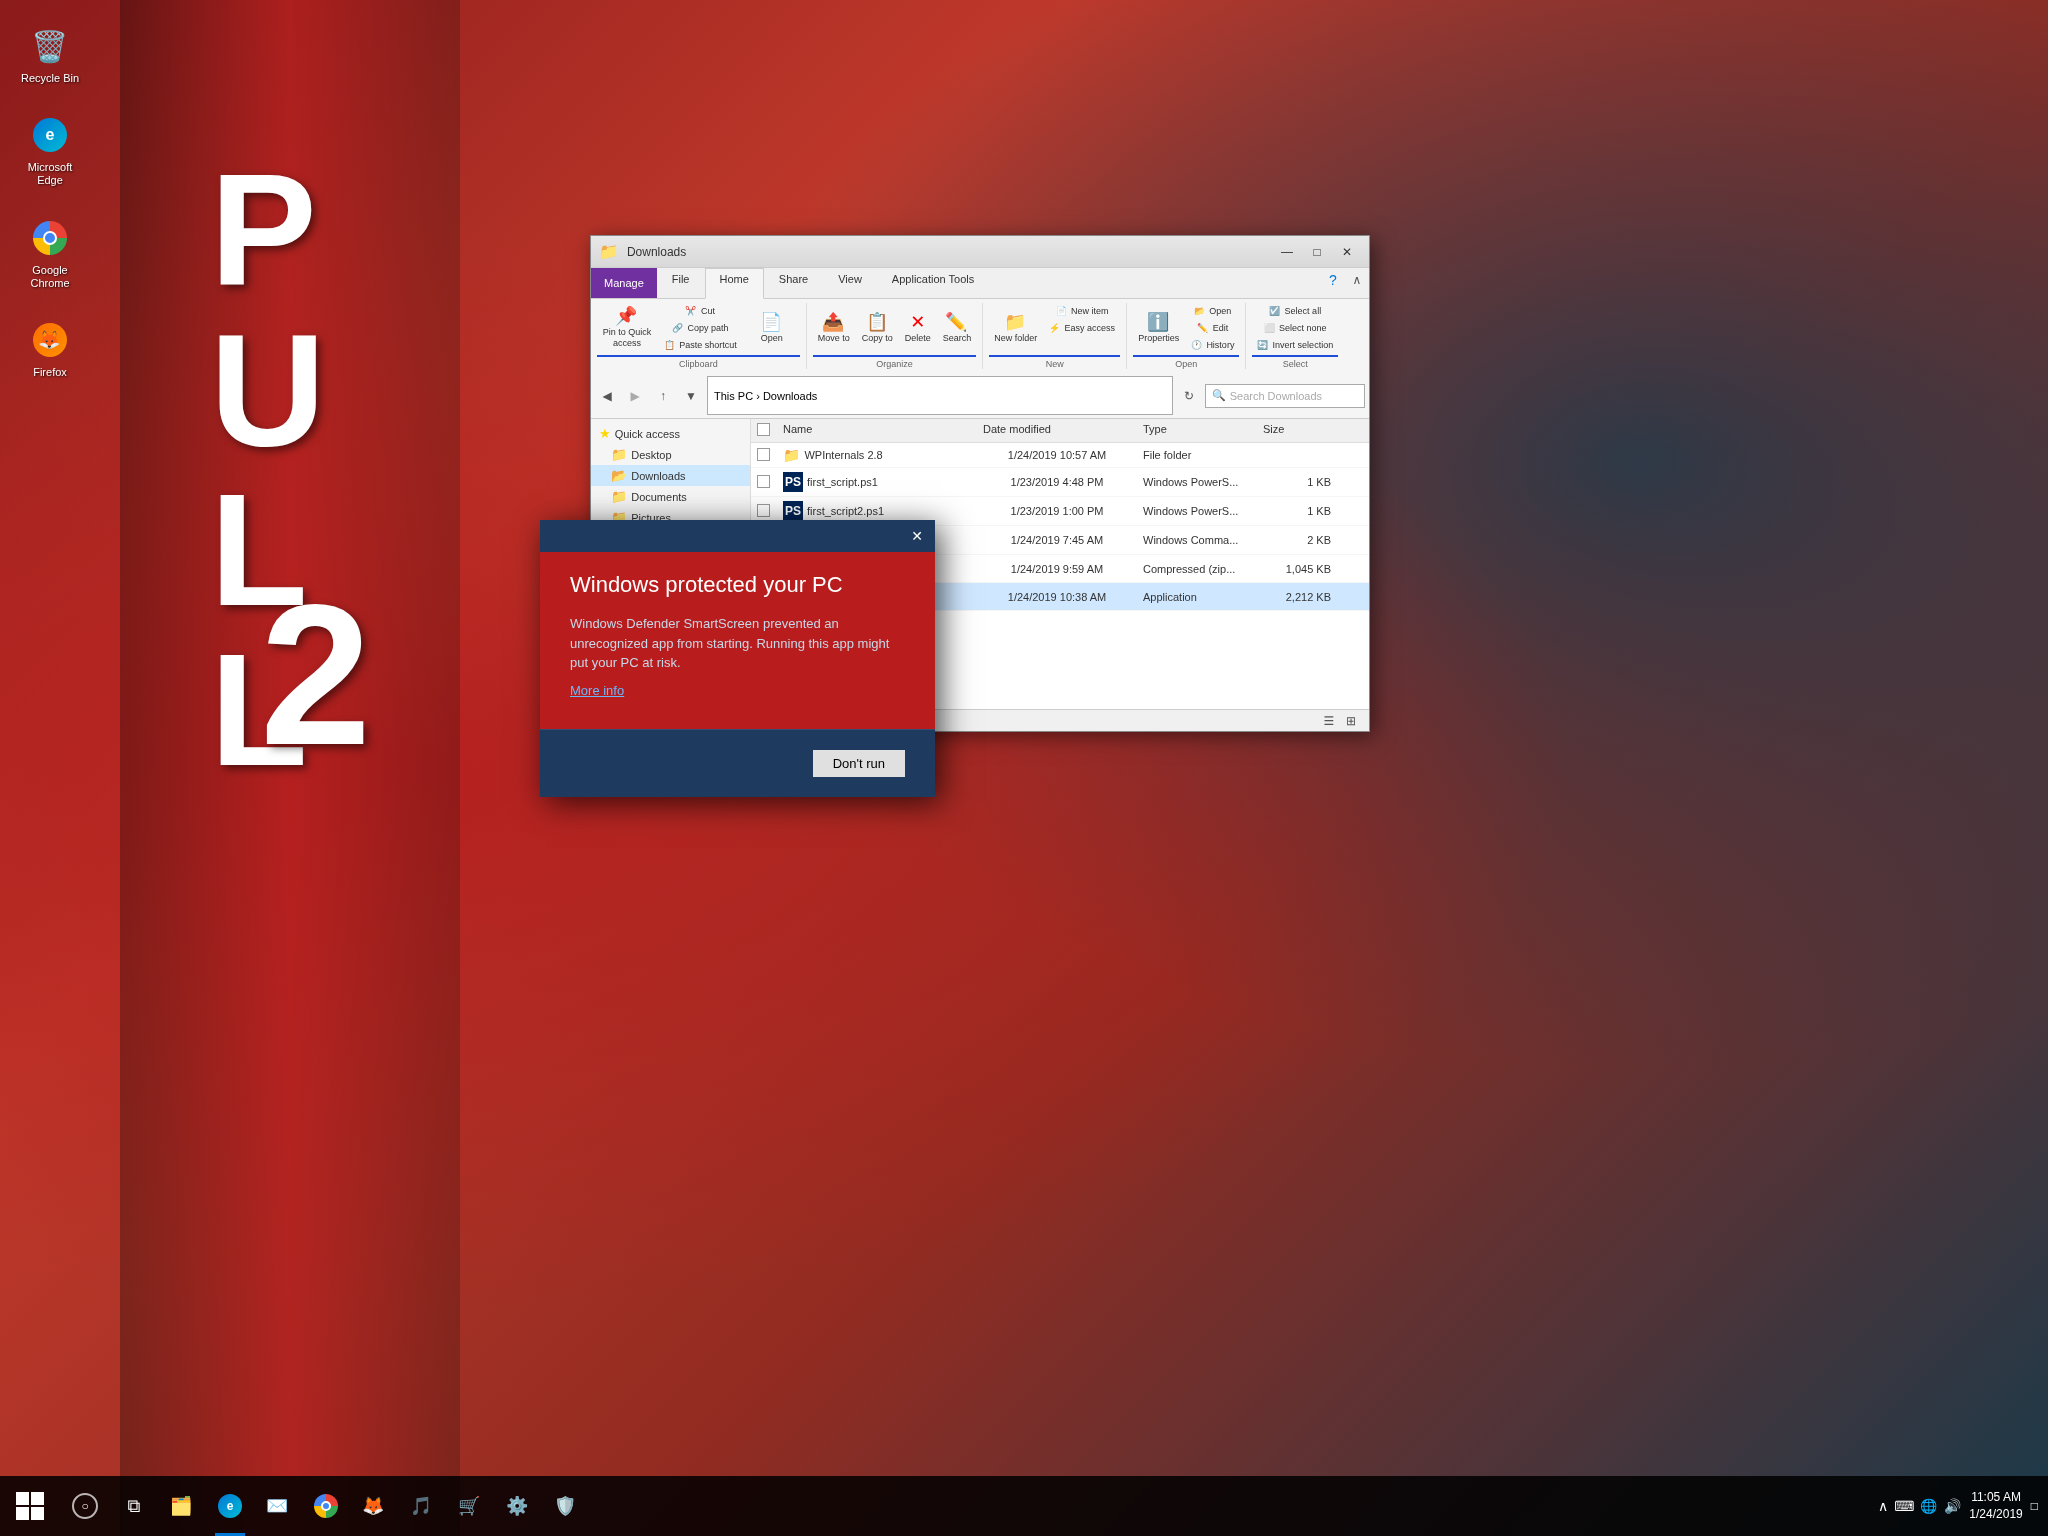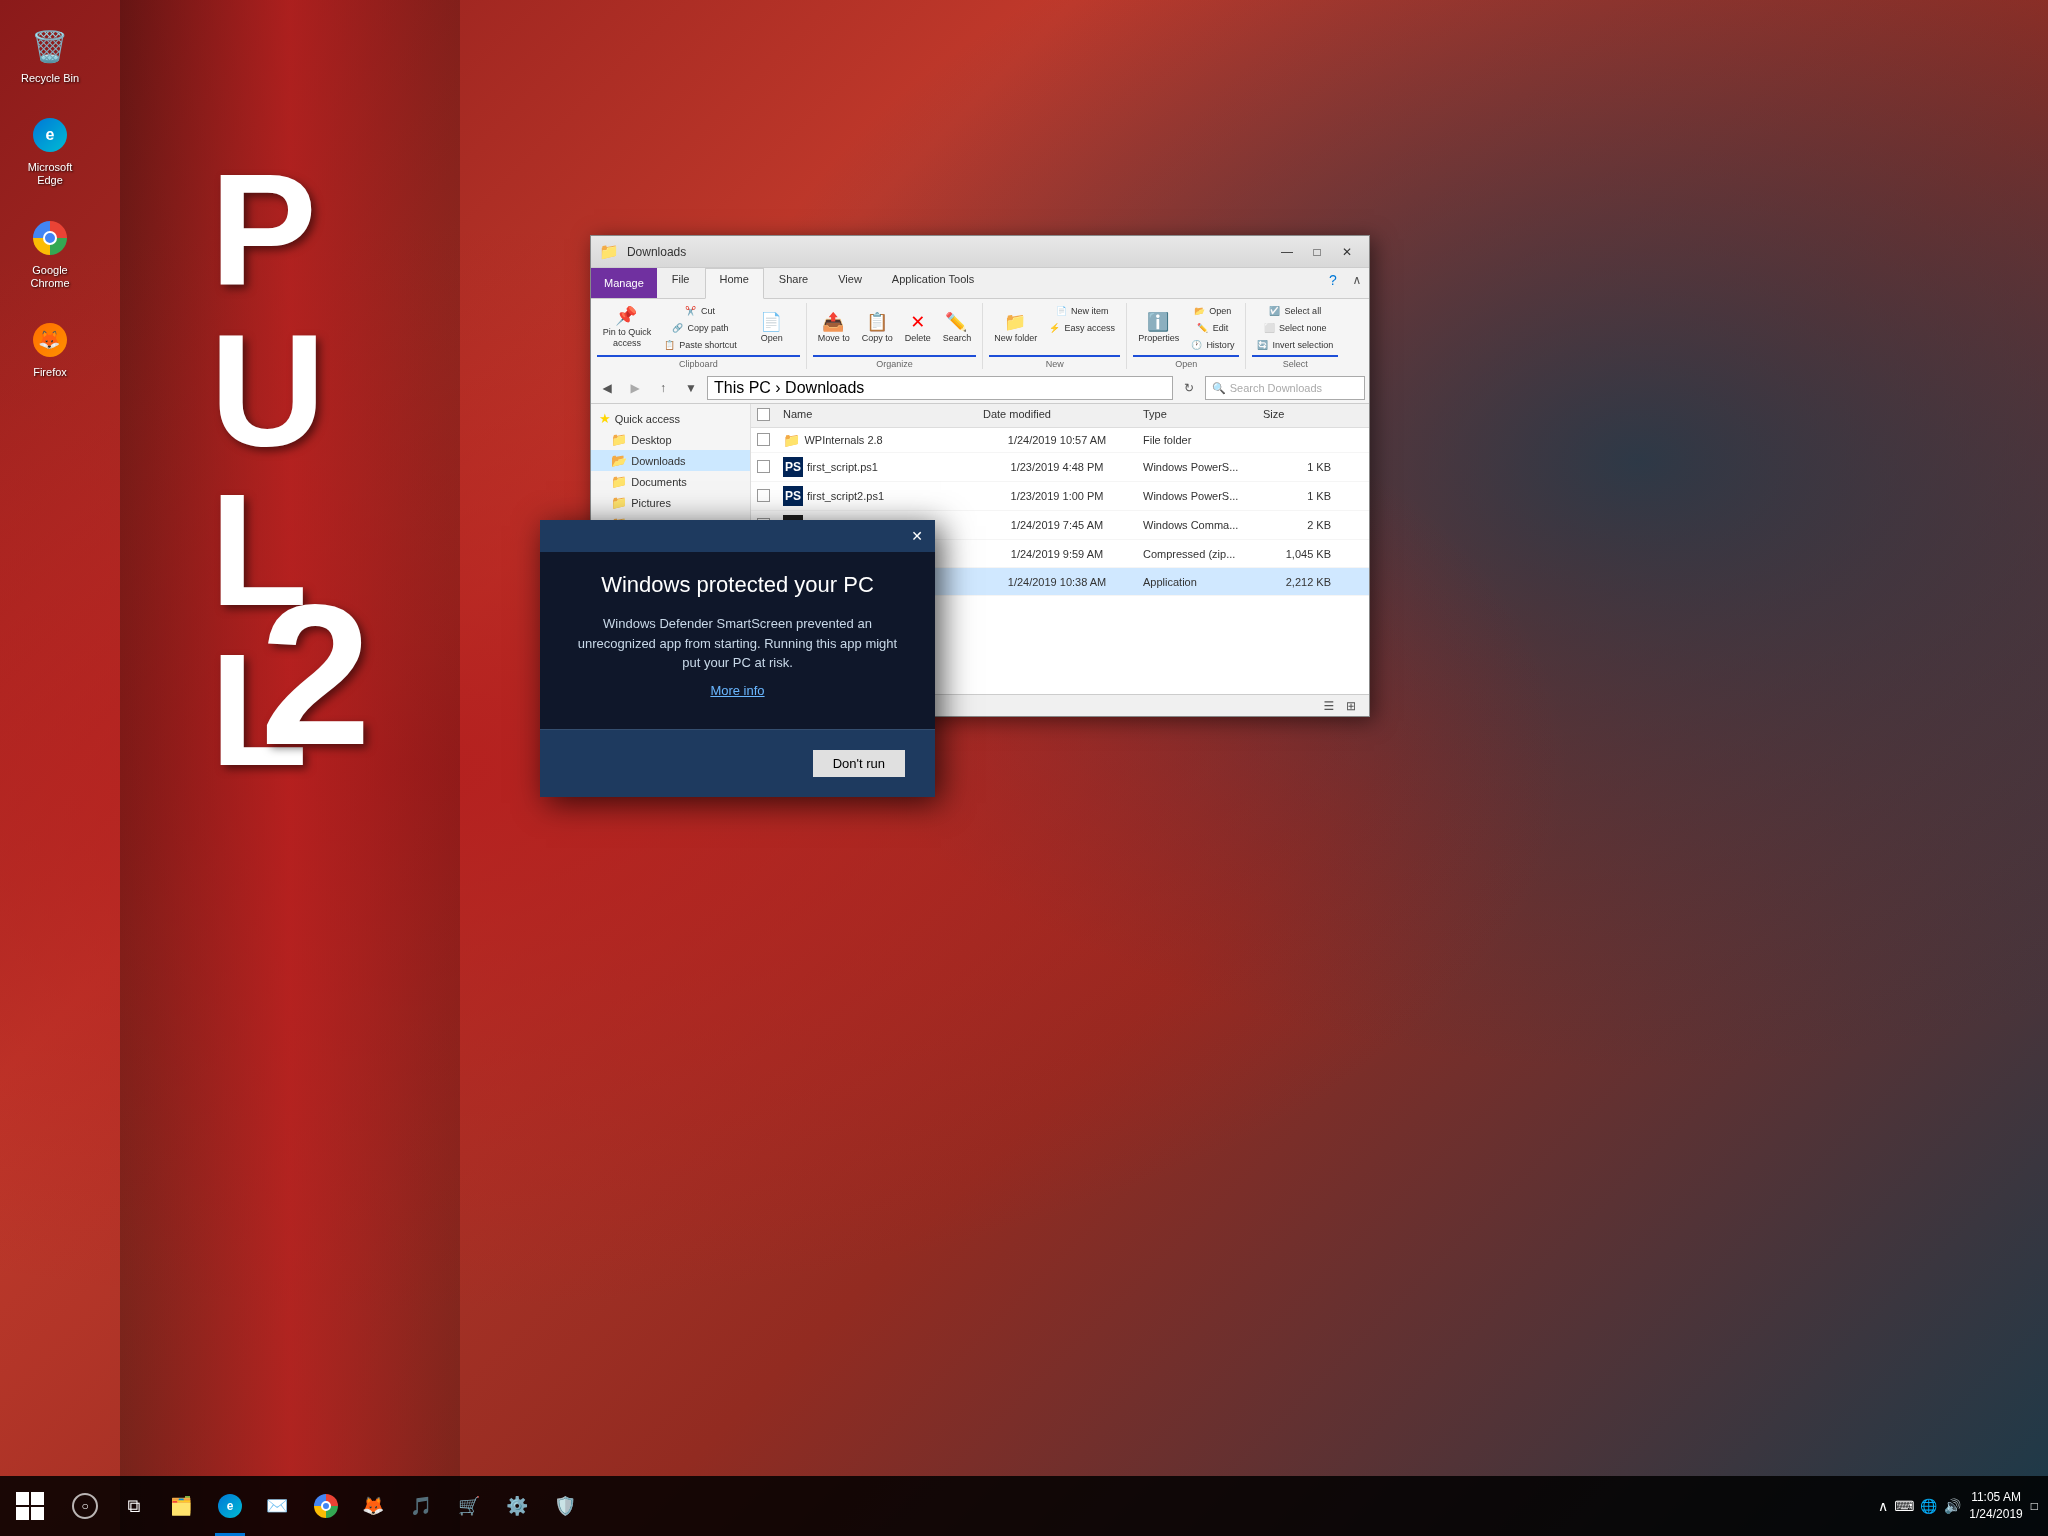--- a/index.html
+++ b/index.html
@@ -297,25 +297,25 @@
       align-items: center;
       justify-content: center;
       font-size: 12px;
       cursor: pointer;
       color: #555;
     }
     .fe-breadcrumb {
       flex: 1;
       background: white;
       border: 1px solid #aaa;
-      height: 24px;
+      height: 39px;
       display: flex;
       align-items: center;
       padding: 0 6px;
-      font-size: 16px;
+      font-size: 11px;
     }
     .fe-search {
       width: 160px;
       height: 24px;
       border: 1px solid #aaa;
       background: white;
       display: flex;
       align-items: center;
       padding: 0 6px;
       font-size: 11px;
@@ -455,22 +455,21 @@
       height: 28px;
       display: flex;
       align-items: center;
       justify-content: center;
       color: white;
       font-size: 14px;
       cursor: pointer;
     }
     .defender-body {
       padding: 20px 30px 30px;
-      background: #0f172a;
-      text-align: center;
+      background: #b91c1c;
     }
     .defender-title {
       color: white;
       font-size: 22px;
       font-weight: 400;
       margin-bottom: 16px;
     }
     .defender-text {
       color: #c8d8e8;
       font-size: 13px;

